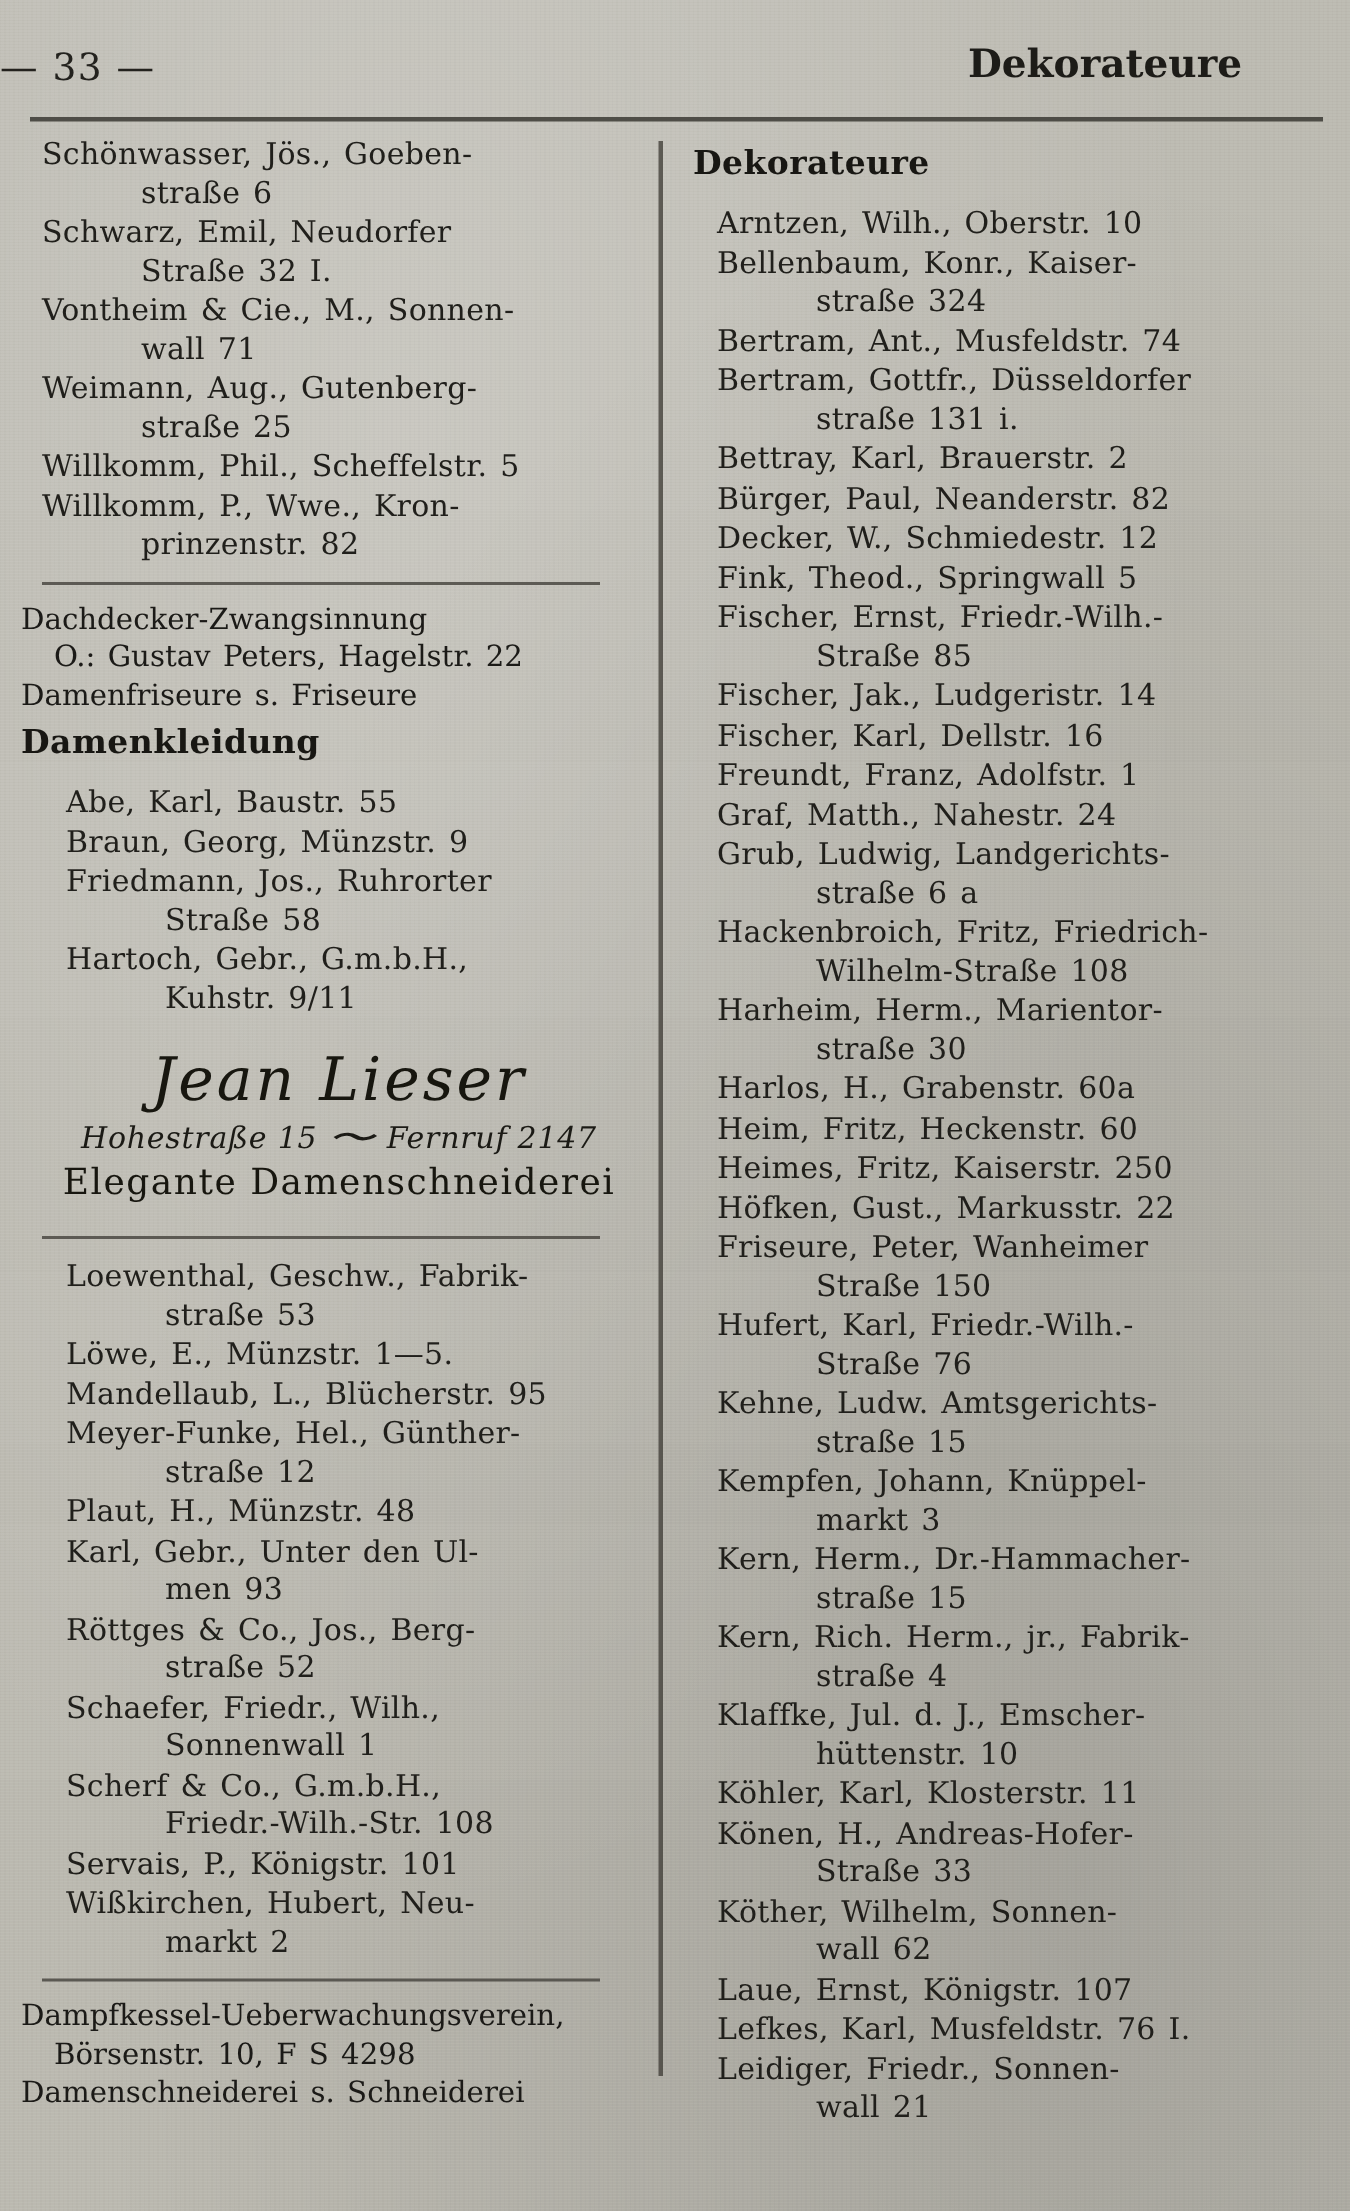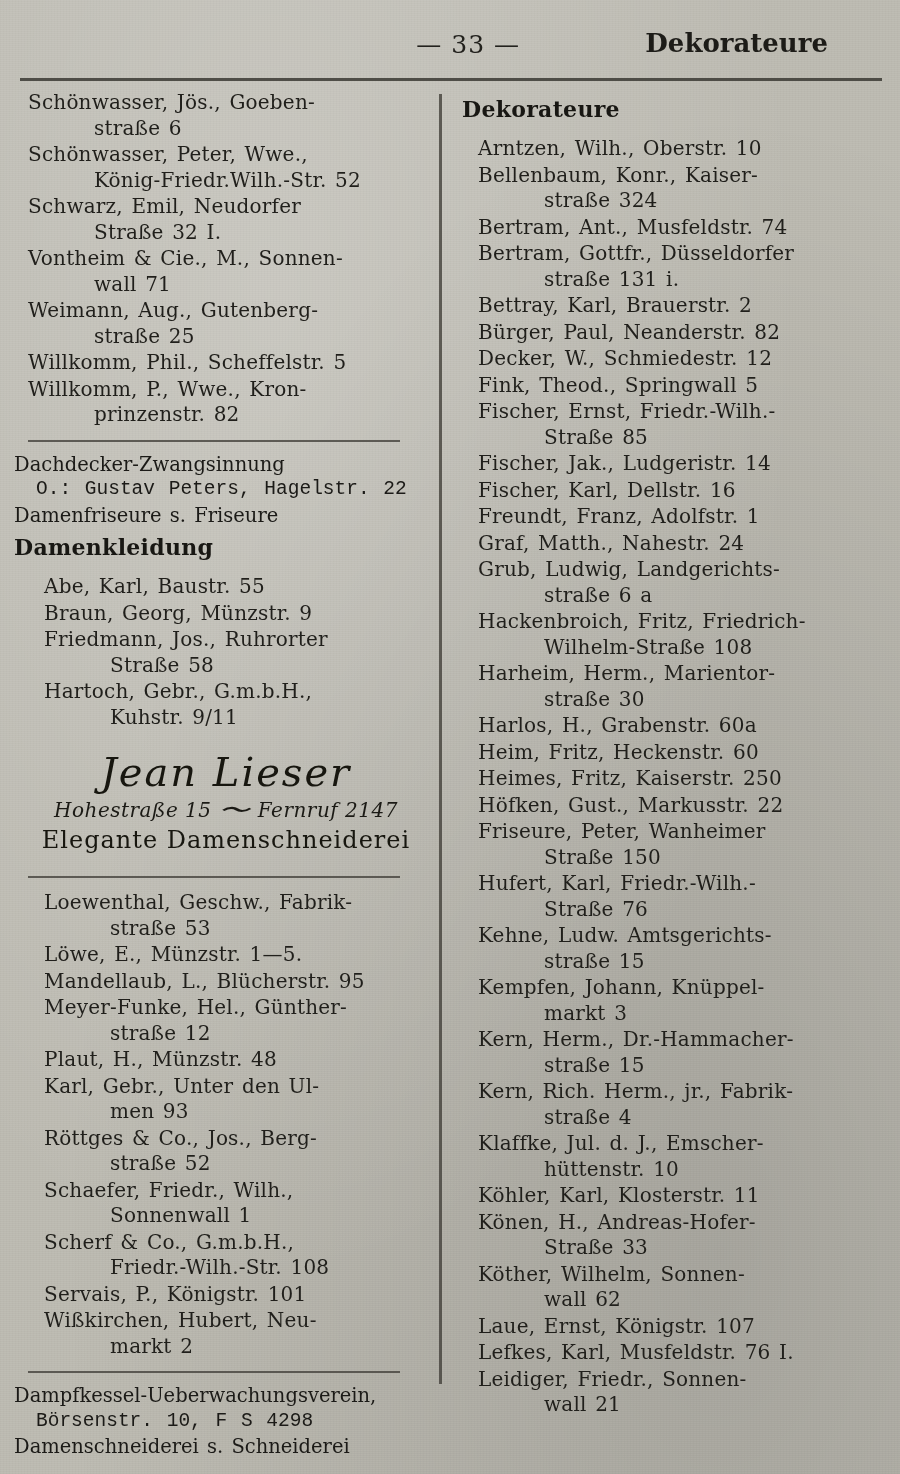--- a/index.html
+++ b/index.html
@@ -37,21 +37,21 @@
   .header {
     position: absolute;
     left: 0; top: 30px;
     width: 900px;
     height: 44px;
   }
   .folio {
     position: absolute;
     left: 0; top: 0;
     width: 520px;
-    text-align: right;
+    text-align: left;
     font-size: 25px;
     letter-spacing: 1px;
     color: #23221e;
   }
   .running-head {
     position: absolute;
     right: 72px; top: -2px;
     font-size: 26px;
     font-weight: bold;
     color: #1d1c18;
@@ -114,21 +114,20 @@
   .plain-line {
     font-size: 19.5px;
     line-height: 25.5px;
     padding-left: 0;
     text-indent: 0;
     word-spacing: 2px;
   }
   .plain-line .cont {
     display: block;
     padding-left: 22px;
-    font-family: Liberation Mono, monospace;
   }
   .hr-short {
     height: 2px;
     background: #4a4842;
     opacity: .85;
     margin: 12px 0 10px 0;
     width: 372px;
   }
   .ad {
     margin: 18px 0 20px 0;
@@ -179,24 +178,20 @@
 
   <div class="columns">
     <div class="col-divider"></div>
 
     <div class="col col-left">
 
       <div>
         <div class="entry">
           <span>Schönwasser, Jös., Goeben-</span>
           <span class="cont">straße 6</span>
-        </div>
-        <div class="entry">
-          <span>Schönwasser, Peter, Wwe.,</span>
-          <span class="cont">König-Friedr.Wilh.-Str.  52</span>
         </div>
         <div class="entry">
           <span>Schwarz, Emil,  Neudorfer</span>
           <span class="cont">Straße 32 I.</span>
         </div>
         <div class="entry">
           <span>Vontheim &amp; Cie., M., Sonnen-</span>
           <span class="cont">wall 71</span>
         </div>
         <div class="entry">

